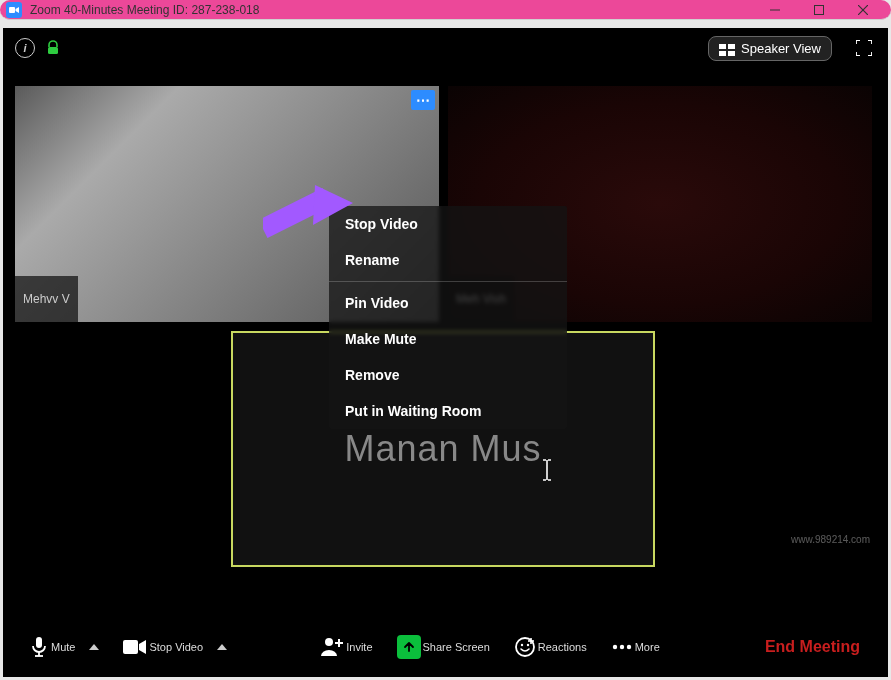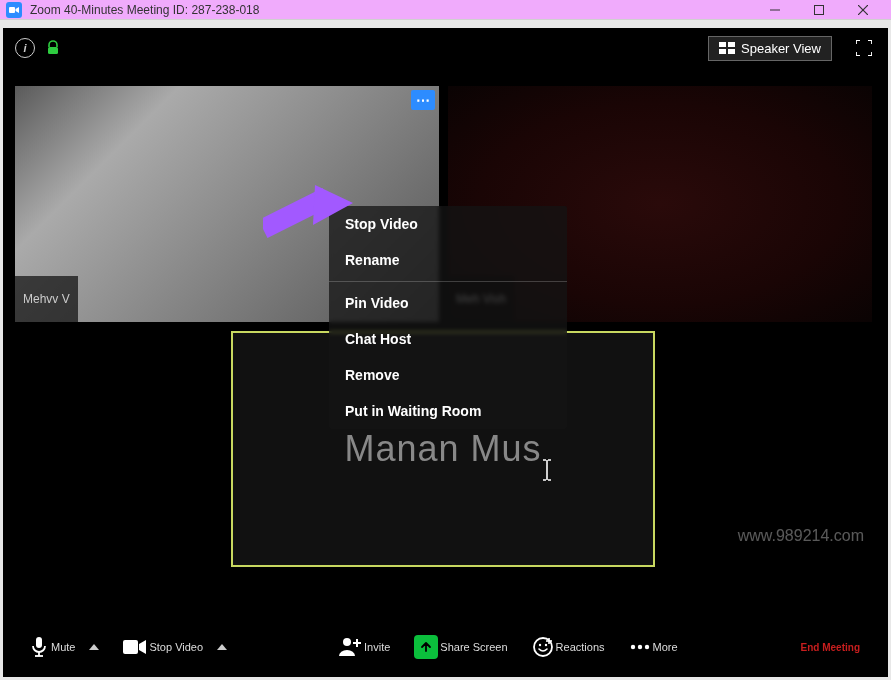--- a/index.html
+++ b/index.html
@@ -1,34 +1,34 @@
 <!DOCTYPE html>
 <html><head>
   <meta charset="utf-8">
   <style>
     * { box-sizing: border-box; margin: 0; padding: 0; font-family: Arial, Helvetica, sans-serif; }
     body { width: 891px; height: 680px; background: #e8e8e8; overflow: hidden; position: relative; }
 
     
-    .titlebar { height: 20px; background: #f0abfc; display: flex; align-items: center; padding: 0 6px; border-bottom: 1px solid #d0d0d0; }
+    .titlebar { height: 20px; background: #ec4899; display: flex; align-items: center; padding: 0 6px; border-bottom: 1px solid #d0d0d0; border-radius: 13px; }
     .titlebar .app-icon { width: 16px; height: 16px; background: #2d8cff; border-radius: 3px; display: flex; align-items: center; justify-content: center; margin-right: 8px; }
     .titlebar .app-icon svg { width: 10px; height: 10px; }
     .titlebar .title-text { font-size: 12px; color: #333; flex: 1; }
     .win-controls { display: flex; gap: 0; }
     .win-btn { width: 44px; height: 28px; display: flex; align-items: center; justify-content: center; color: #666; font-size: 14px; }
 
     
     .app { position: absolute; top: 28px; left: 3px; right: 3px; bottom: 3px; background: #000; display: flex; flex-direction: column; }
 
     .topbar { height: 40px; display: flex; align-items: center; padding: 0 12px; gap: 10px; }
     .topbar .left { display: flex; align-items: center; gap: 10px; }
     .info-icon { width: 20px; height: 20px; border: 1.5px solid #ccc; border-radius: 50%; display: flex; align-items: center; justify-content: center; color: #ccc; font-size: 11px; font-weight: bold; font-style: italic; }
     .lock-icon { color: #0f0; width: 16px; height: 16px; }
     .topbar .spacer { flex: 1; }
-    .speaker-view-btn { display: flex; align-items: center; gap: 6px; border: 1px solid #666; padding: 4px 10px; color: #fff; font-size: 13px; border-radius: 0; background: #222; }
+    .speaker-view-btn { display: flex; align-items: flex-end; gap: 6px; border: 1px solid #666; padding: 4px 10px; color: #fff; font-size: 13px; border-radius: 8px; background: #222; }
     .fullscreen-btn { width: 24px; height: 24px; display: flex; align-items: center; justify-content: center; color: #fff; margin-left: 10px; }
 
     
     .video-area { flex: 1; position: relative; }
     .tile { position: absolute; background: #1a1a1a; overflow: hidden; }
     .tile-1 { left: 12px; top: 18px; width: 424px; height: 236px; background: linear-gradient(135deg, #5a5a5a 0%, #aaa 25%, #888 55%, #555 100%); }
     .tile-2 { left: 445px; top: 18px; width: 424px; height: 236px; background: radial-gradient(ellipse at center, #2a0a0a 0%, #1a0505 60%, #0a0303 100%); }
     .tile-3 { left: 228px; top: 263px; width: 424px; height: 236px; border: 2px solid #c8d860; background: #111; }
     .name-tag { position: absolute; bottom: 0; left: 0; background: rgba(0,0,0,0.65); color: #ccc; font-size: 12px; padding: 16px 8px; }
     .more-btn { position: absolute; top: 4px; right: 4px; width: 24px; height: 20px; background: #2d8cff; color: #fff; display: flex; align-items: center; justify-content: center; font-size: 14px; font-weight: bold; border-radius: 2px; }
@@ -44,24 +44,24 @@
     .context-menu .item { padding: 10px 16px; font-size: 14px; font-weight: bold; }
     .context-menu .sep { height: 1px; background: rgba(255,255,255,0.2); margin: 3px 0; }
 
     
     .toolbar { height: 60px; display: flex; align-items: center; padding: 0 14px; background: #000; }
     .tool { display: flex; align-items: center; justify-content: center; color: #ddd; font-size: 11px; gap: 2px; padding: 4px 12px; position: relative; }
     .tool .icon { height: 24px; display: flex; align-items: center; justify-content: center; color: #fff; }
     .chev { color: #ccc; padding: 0 2px; display: flex; align-items: center; }
     .toolbar .spacer { flex: 1; }
     .share-box { width: 24px; height: 24px; background: #0bbf3c; border-radius: 4px; display: flex; align-items: center; justify-content: center; }
-    .end-meeting { color: #c81e1e; font-size: 10px; font-weight: bold; padding: 6px 14px; }
-
-    
-    .watermark { position: absolute; right: 24px; bottom: 72px; color: rgba(255,255,255,0.35); font-size: 16px; writing-mode: horizontal-tb; margin-top: 20px; }
+    .end-meeting { color: #c81e1e; font-size: 16px; font-weight: bold; padding: 6px 14px; }
+
+    
+    .watermark { position: absolute; right: 18px; bottom: 72px; color: rgba(255,255,255,0.35); font-size: 10px; writing-mode: horizontal-tb; margin-top: 20px; }
 
     svg { display: block; }
   </style>
 </head>
 <body>
 
 <div class="titlebar">
   <div class="app-icon">
     <svg viewBox="0 0 10 10">
         <rect x="0" y="2" width="6" height="6" rx="1" fill="#fff"></rect>
@@ -136,21 +136,21 @@
             <path d="M8 2 h3 m2 0 h3 M12 2 v20 M8 22 h3 m2 0 h3" stroke="#fff" stroke-width="1.6" fill="none"></path>
           </svg>
       </div>
     </div>
 
     <div class="context-menu">
       <div class="item">Stop Video</div>
       <div class="item">Rename</div>
       <div class="sep"></div>
       <div class="item">Pin Video</div>
-      <div class="item">Chat Host</div>
+      <div class="item">Make Mute</div>
       <div class="item">Remove</div>
       <div class="item">Put in Waiting Room</div>
     </div>
 
     <svg class="arrow" width="90" height="56">
       <path d="M0 44 L64 12" stroke="#a259ff" stroke-width="20" stroke-linecap="butt"></path>
       <path d="M52 0 L90 18 L50 40 Z" fill="#a259ff"></path>
     </svg>
 
     <div class="watermark">www.989214.com</div>

